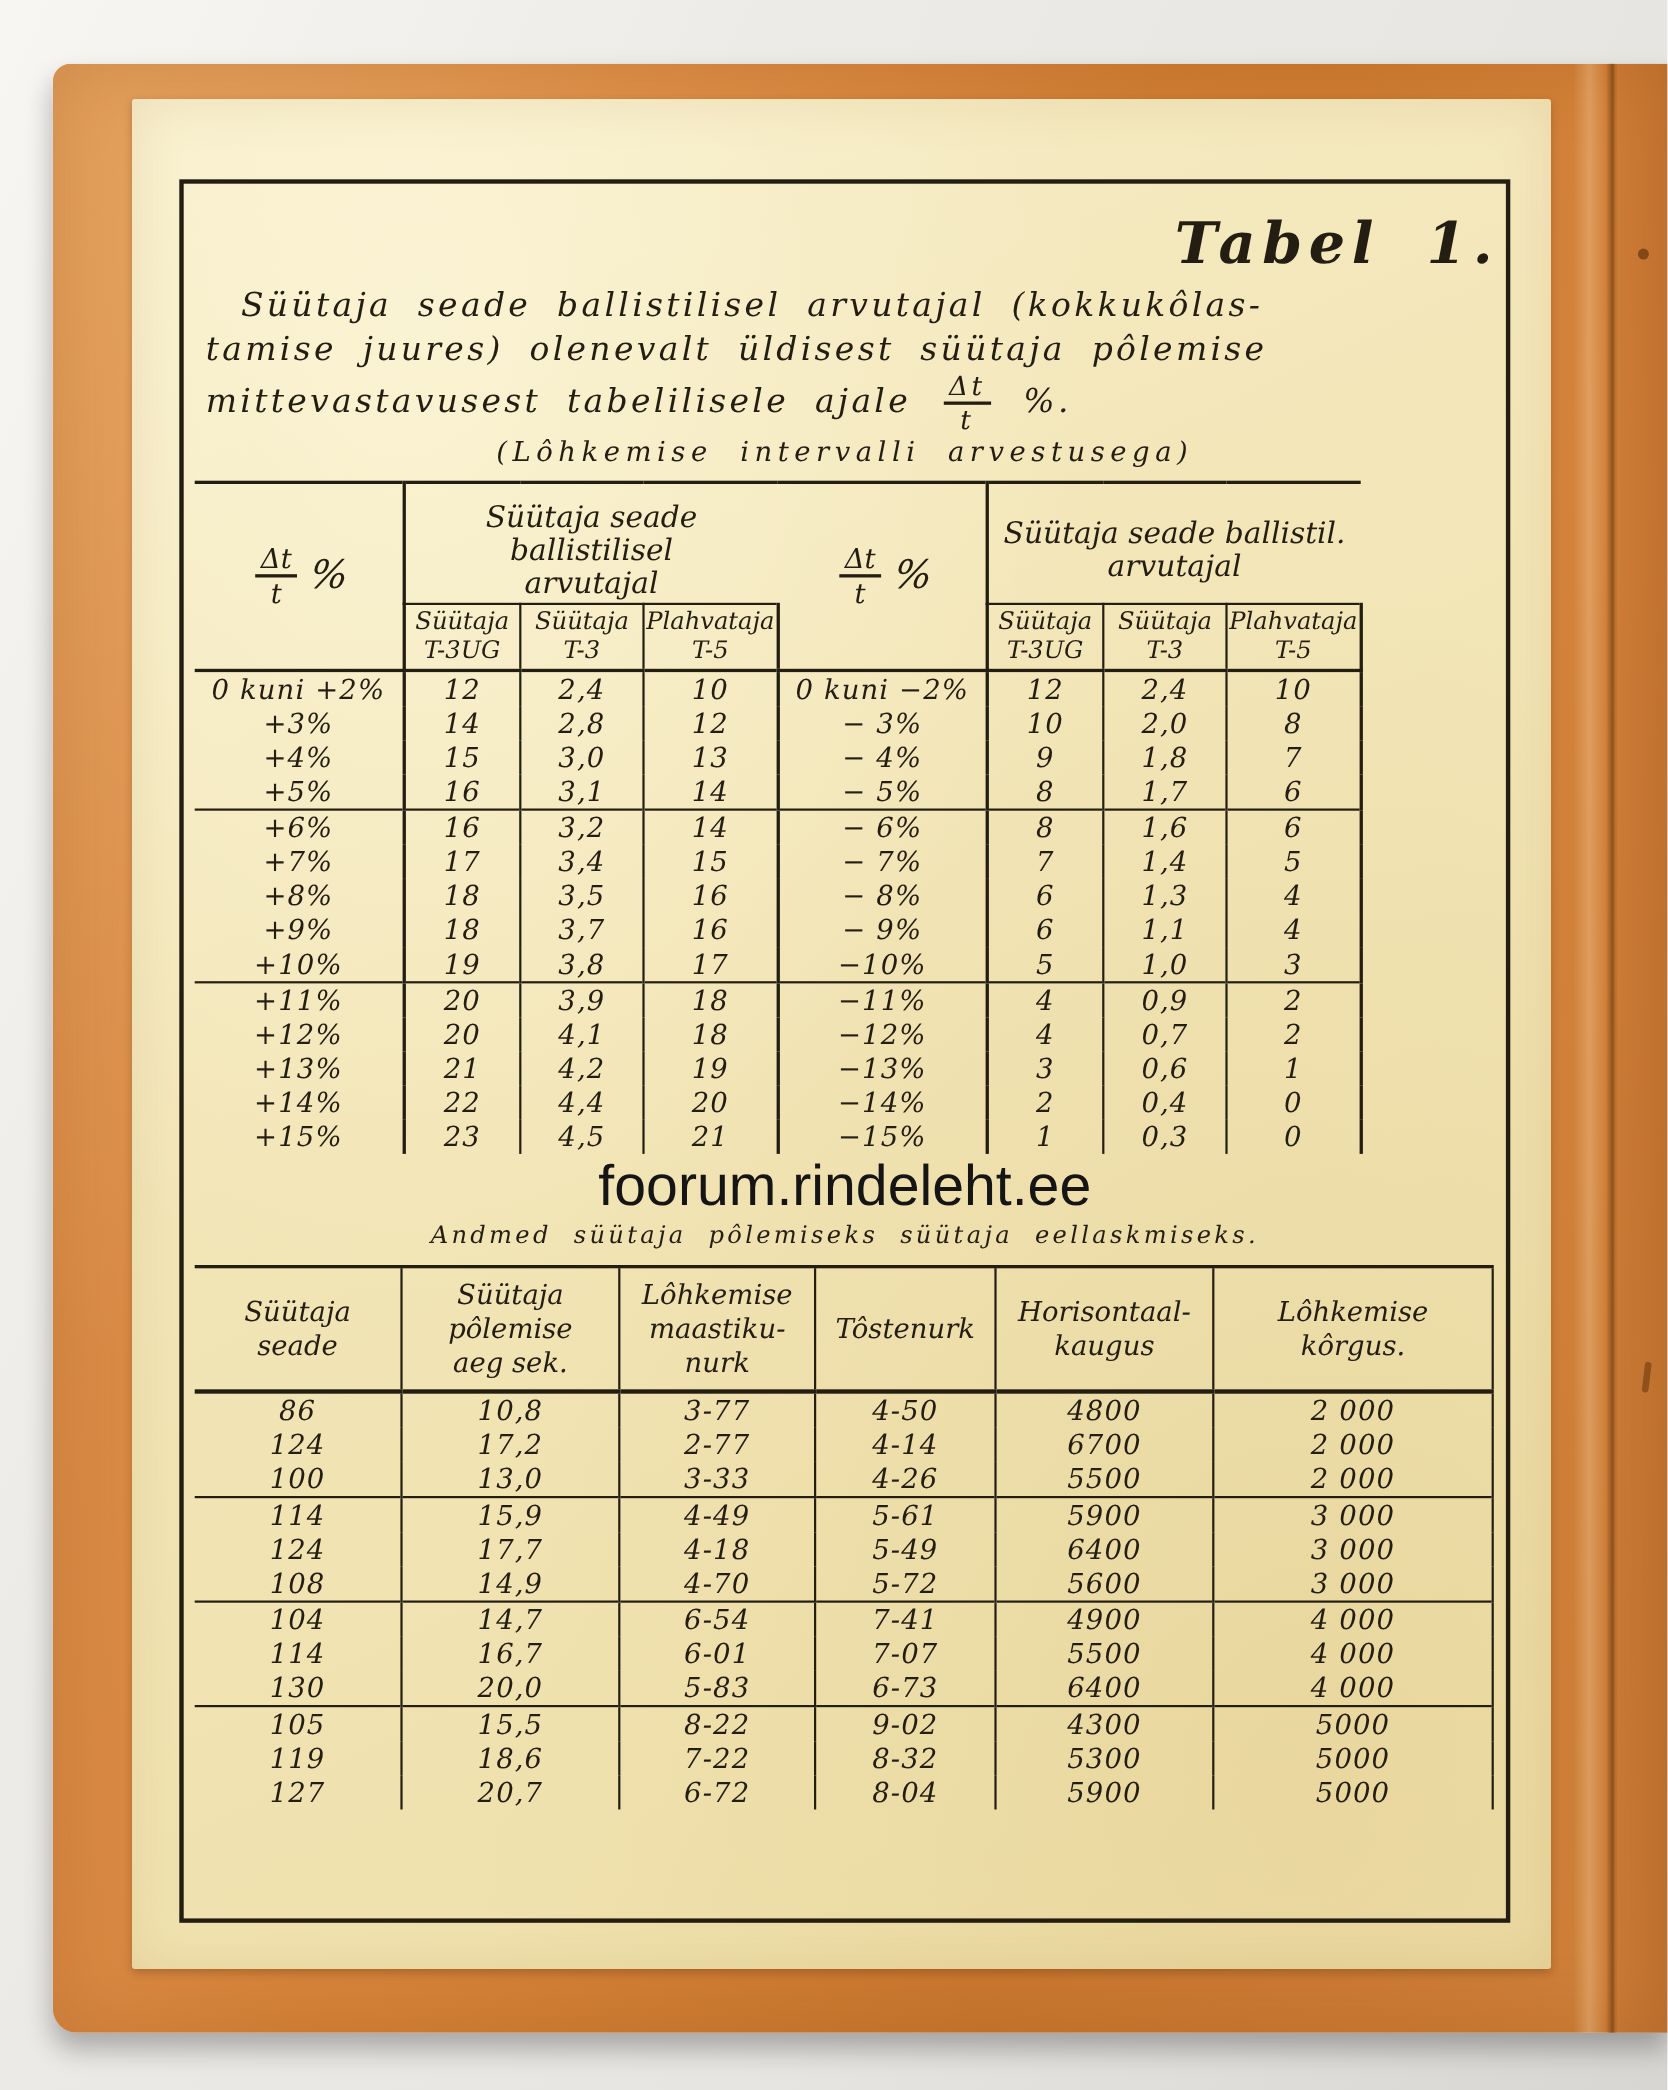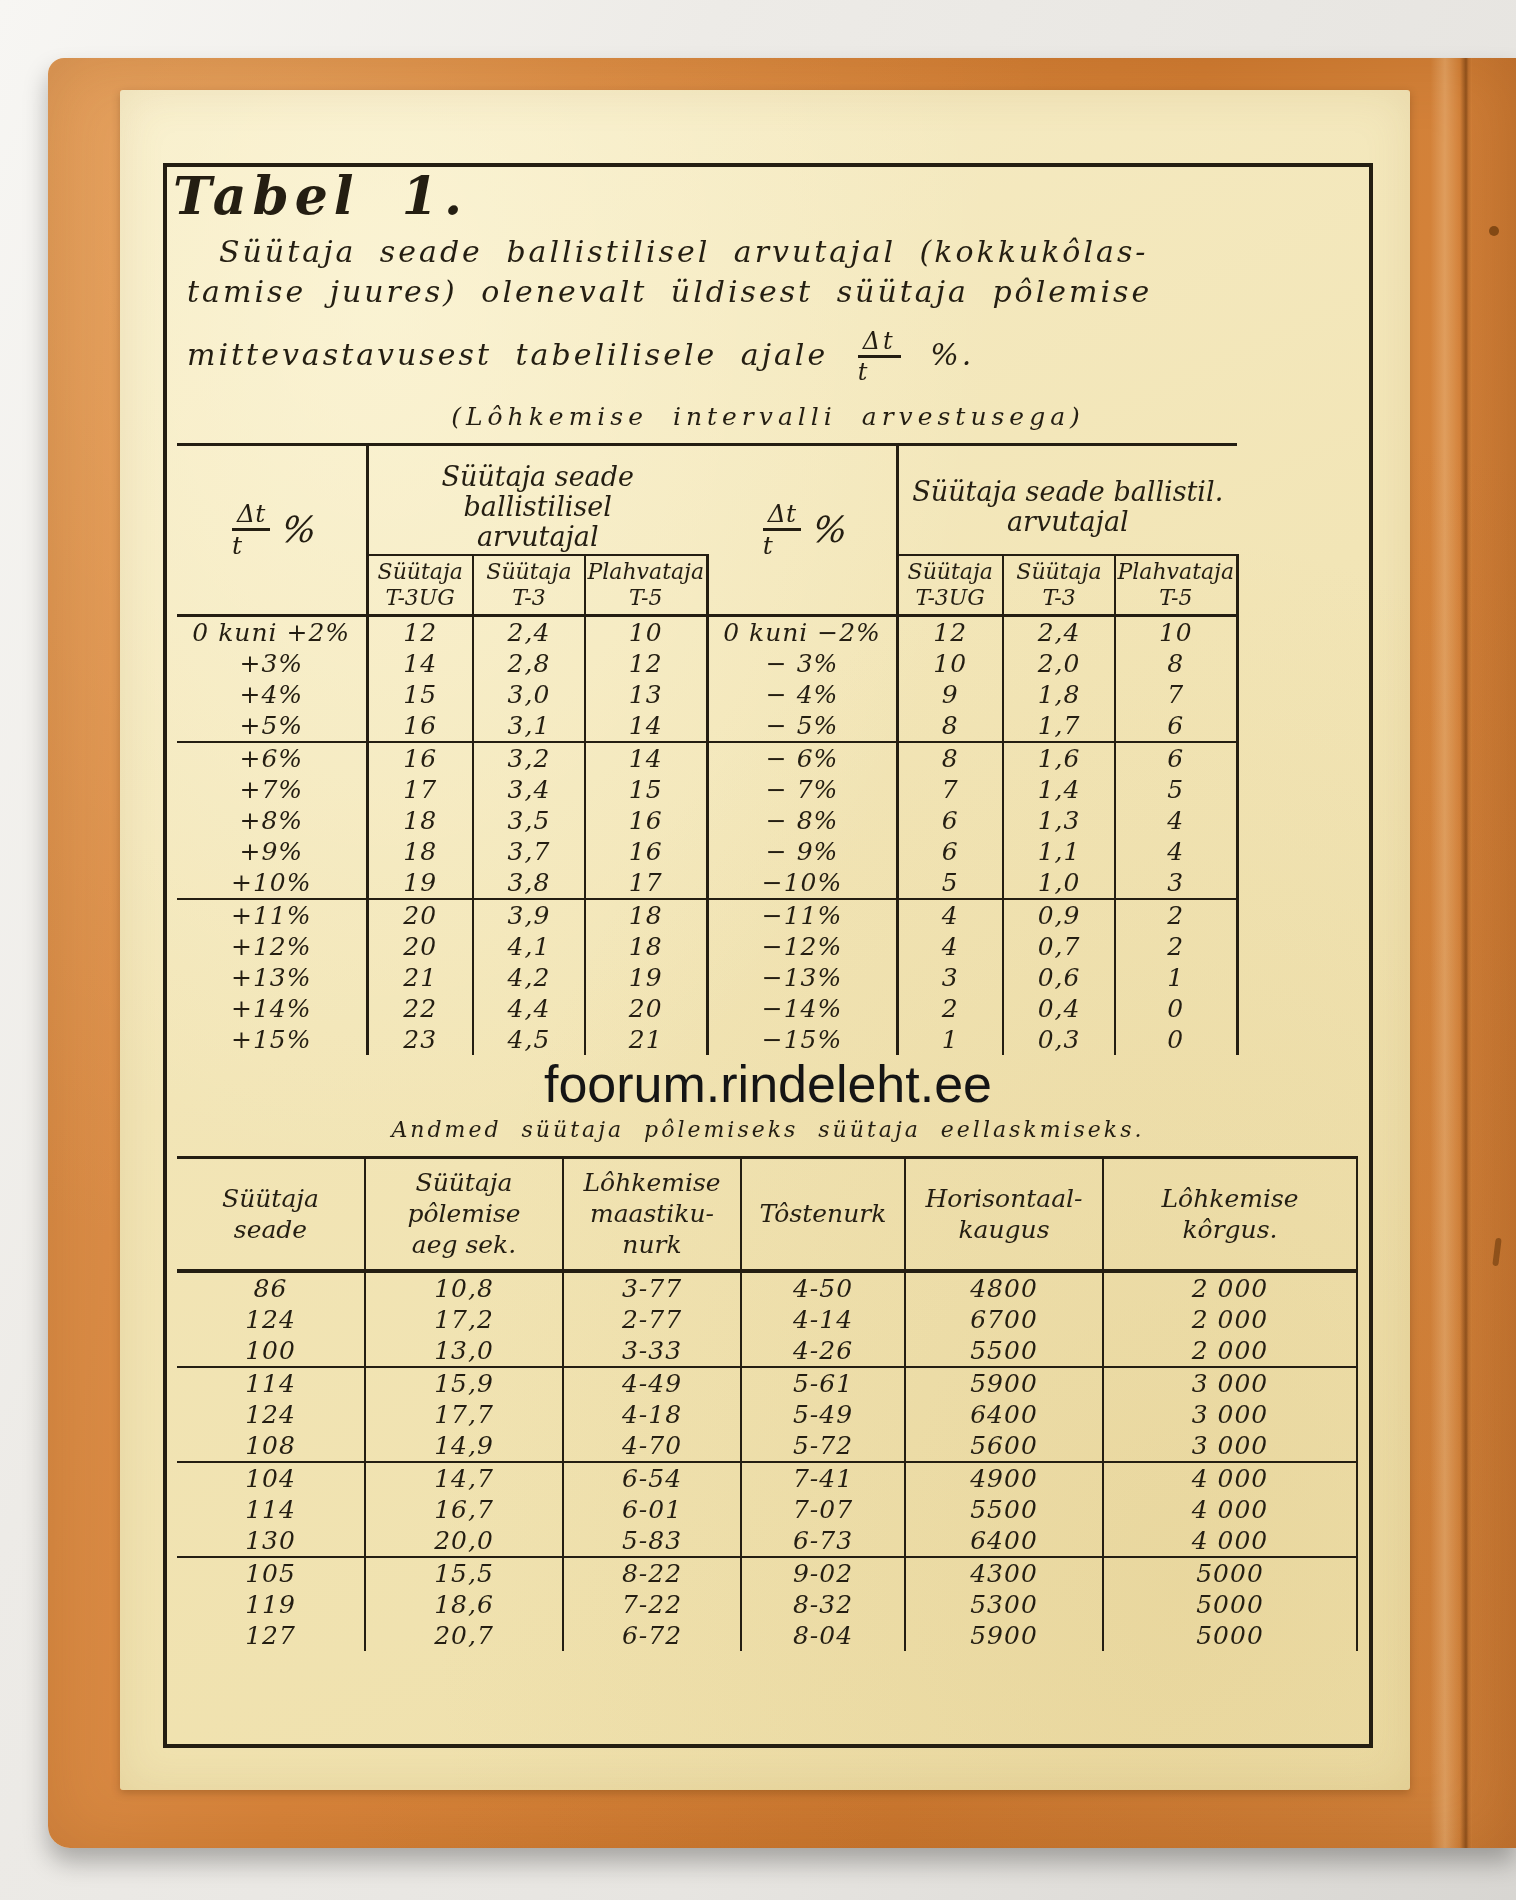--- a/index.html
+++ b/index.html
@@ -48,32 +48,32 @@
     border-radius:3px;
     box-shadow:0 3px 8px rgba(60,30,0,.25), inset 0 0 46px rgba(160,115,40,.14);
   }
   
   .frame{
     position:absolute;left:43px;top:73px;width:1210px;height:1585px;
     box-sizing:border-box;border:4px solid var(--ink);padding:0 6px;
     font-style:italic;color:var(--ink);
   }
   .page-title{
-    text-align:left;
+    margin-top:26px;text-align:right;
     font-size:52px;font-weight:bold;letter-spacing:6px;word-spacing:18px;line-height:1.1;
   }
   .intro{margin-top:8px;font-size:30px;line-height:1.34;letter-spacing:3px;word-spacing:11px;}
   .intro .l1{padding-left:46px;}
   .intro .l2{padding-left:14px;}
   .intro .l3{padding-left:14px;}
   .subnote{
     margin-top:2px;text-align:center;font-size:25px;letter-spacing:5px;word-spacing:12px;
   }
   
-  .frac{display:inline-block;vertical-align:middle;text-align:left;line-height:1;margin:16px 6px;}
+  .frac{display:inline-block;vertical-align:middle;text-align:center;line-height:1;margin:0 6px;}
   .frac .fnum{display:block;border-bottom:3px solid var(--ink);padding:0 5px 2px;}
   .frac .fden{display:block;padding-top:2px;}
   .frac.small .fnum,.frac.small .fden{font-size:24px;}
   .corner .frac .fnum,.corner .frac .fden{font-size:25px;}
   .corner .pct{font-size:36px;display:inline-block;vertical-align:middle;transform:skewX(-8deg);margin-left:6px;}
   
   table{border-collapse:collapse;table-layout:fixed;}
   .t1{margin:12px 0 0 4px;width:1060px;border-top:3px solid var(--ink);}
   .t1 th,.t1 td{font-weight:normal;text-align:center;vertical-align:middle;padding:1px 2px;font-style:italic;}
   .t1 .corner{border-right:3px solid var(--ink);border-bottom:3px solid var(--ink);}

